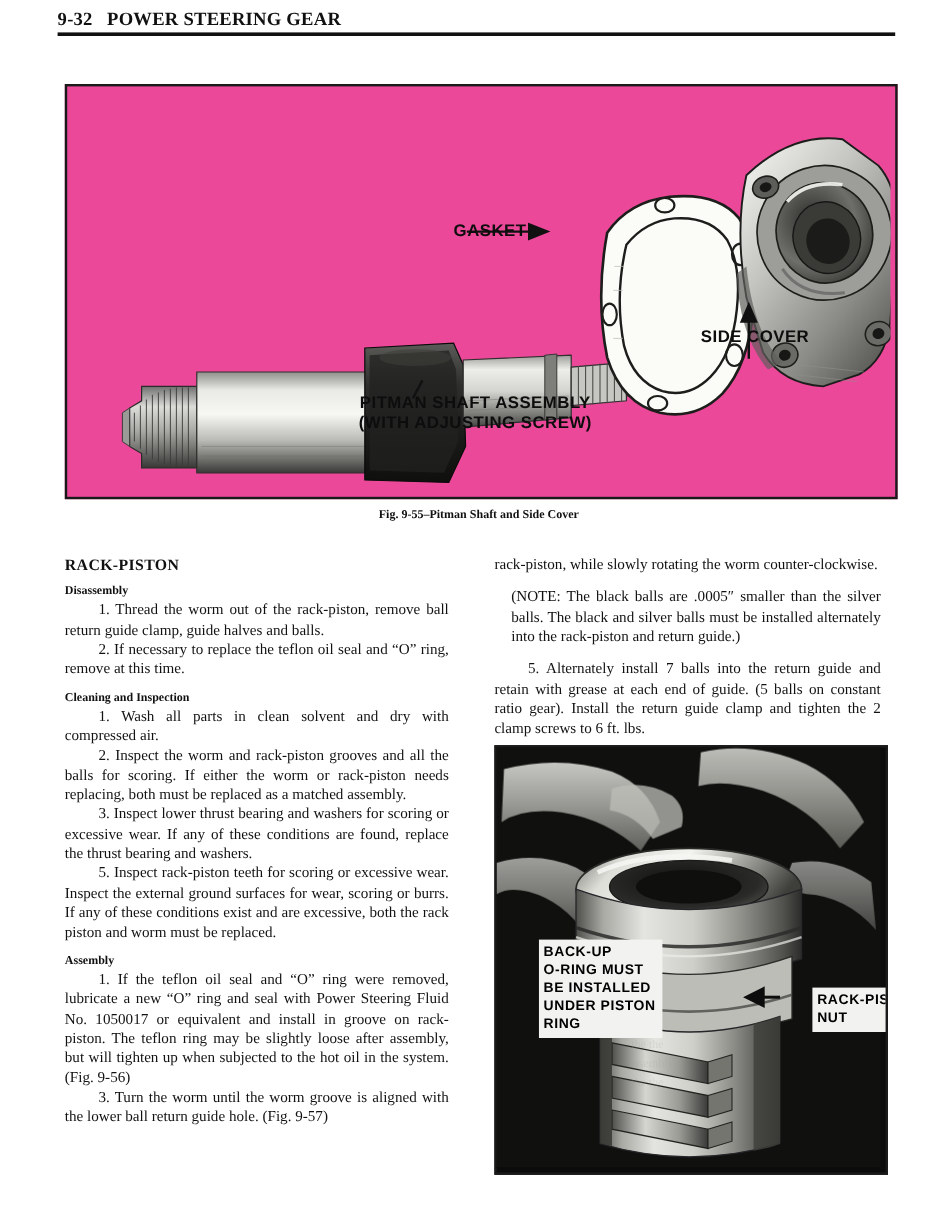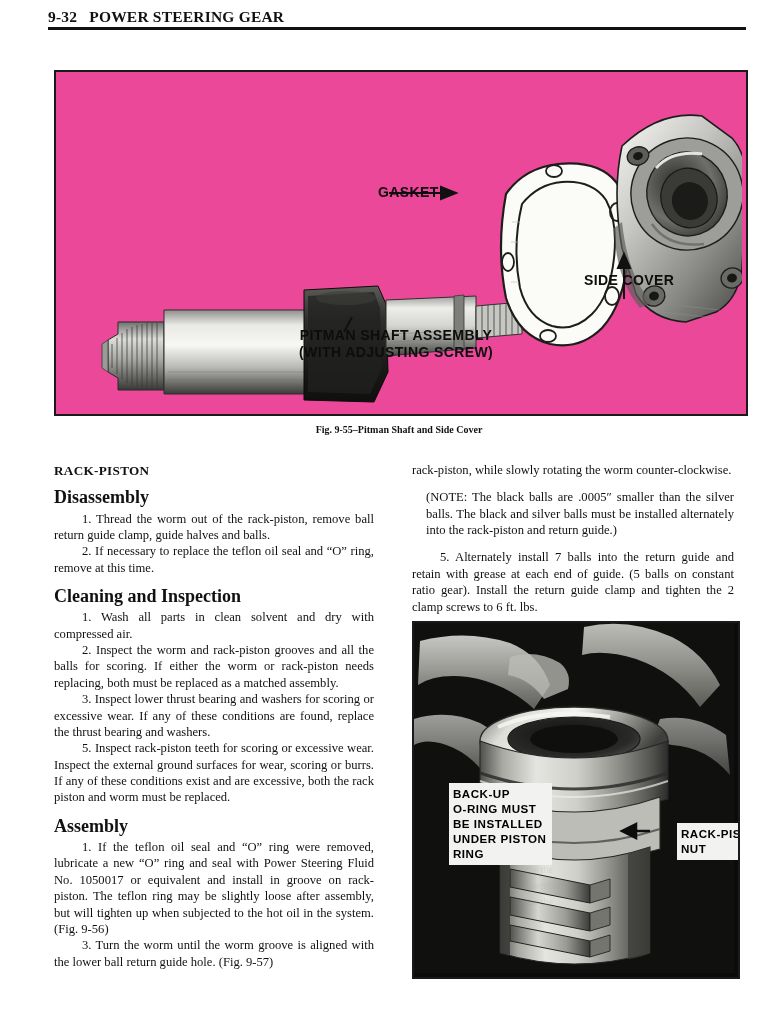--- a/index.html
+++ b/index.html
@@ -90,21 +90,21 @@
   .col-right { left: 412px; top: 462px; width: 322px; }
 
   .sec-title {
     font-weight: bold;
     font-size: 13.2px;
     letter-spacing: .3px;
     margin: 0 0 7px 0;
   }
   .sub-title {
     font-weight: bold;
-    font-size: 18px;
+    font-size: 10px;
     margin: 9px 0 1px 0;
   }
   .sub-title.first { margin-top: 0; }
   p.para {
     margin: 0;
     text-indent: 28px;
   }
   p.note {
     margin: 11px 0 0 14px;
     text-indent: 0;

